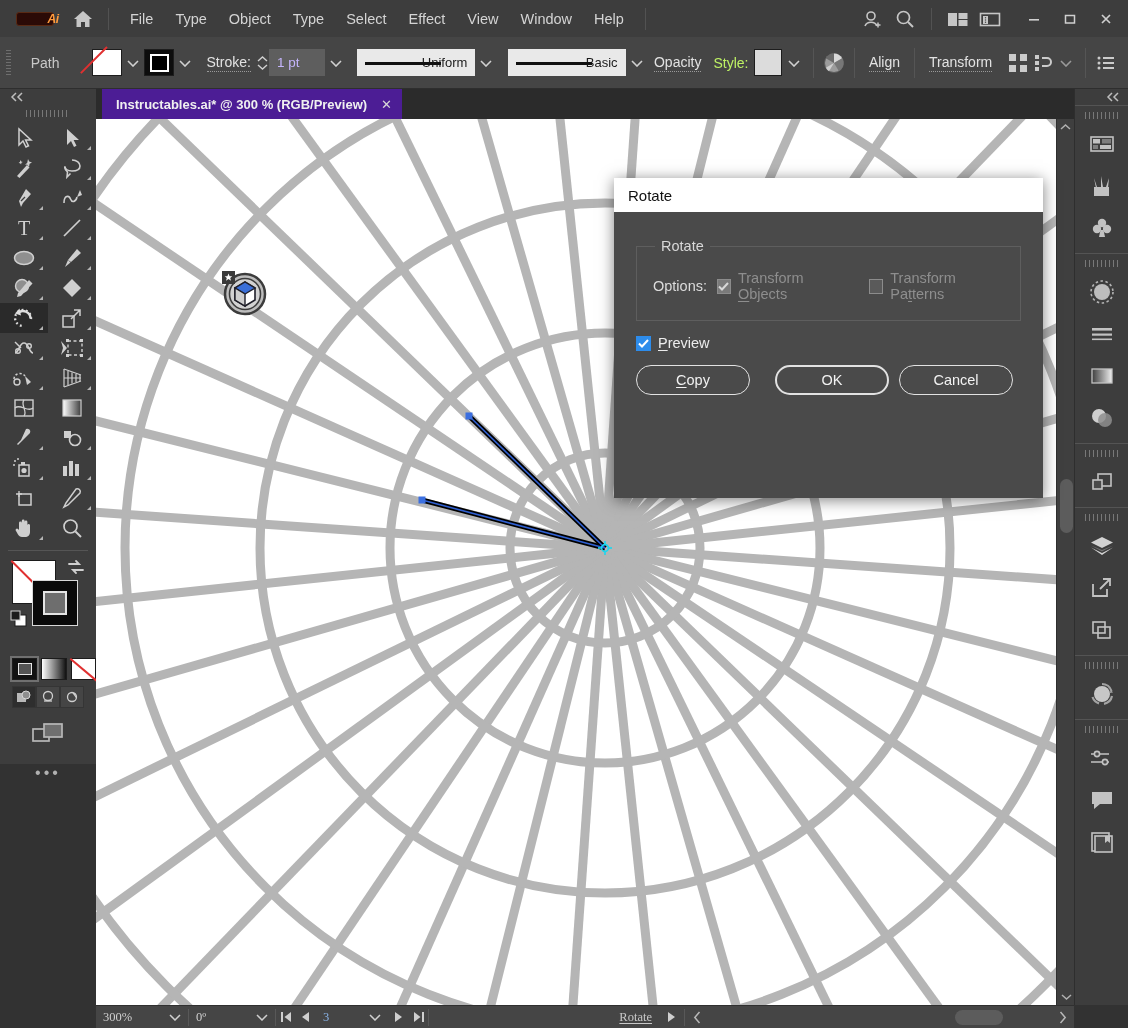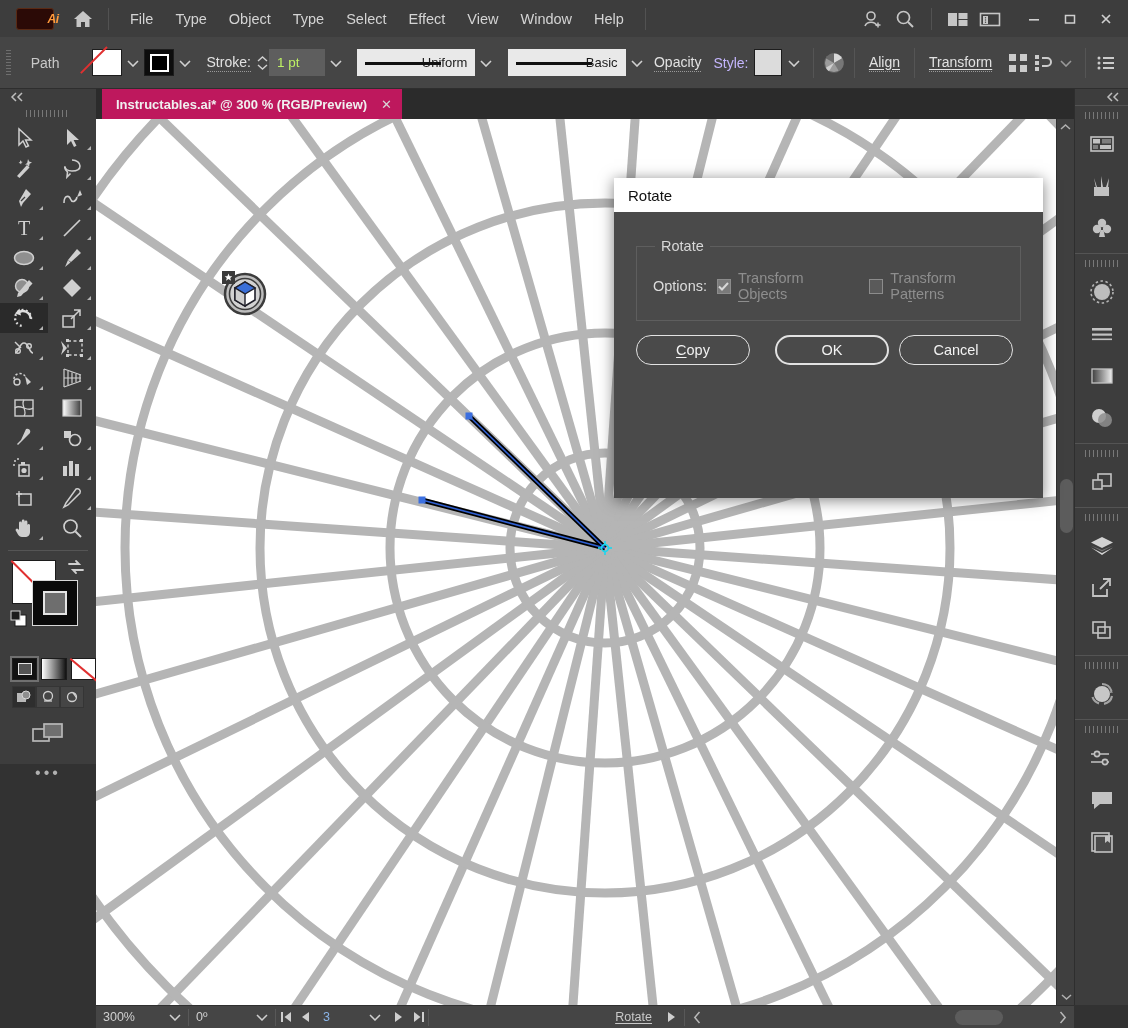--- a/index.html
+++ b/index.html
@@ -12,21 +12,21 @@
   }
   body { position: relative; }
 
   
   #menubar {
     position: absolute; left: 0; top: 0; width: 1128px; height: 37px;
     background: #3d3d3d;
     display: flex; align-items: center;
   }
   #ai-logo {
-    width: 22px; height: 22px; margin-left: 16px;
+    width: 22px; height: 14px; margin-left: 16px;
     background: #2b0a06; border: 1px solid #5a2a14; border-radius: 3px;
     color: #ff9a3c; font-size: 12px; font-weight: bold; font-style: italic;
     display: flex; align-items: center; justify-content: center;
     letter-spacing: -0.5px;
     padding-left: 36px;
   }
   #home-btn {
     width: 30px; height: 26px; margin-left: 14px;
     display: flex; align-items: center; justify-content: center;
   }
@@ -63,28 +63,28 @@
   }
   .sw-stroke-inner {
     position: absolute; left: 5px; top: 4px; width: 19px; height: 18px;
     border: 2px solid #fff; background: #000;
   }
   .arrow-btn {
     width: 24px; height: 27px; display: flex; align-items: center; justify-content: center;
   }
   .cb-label { color: #e2e2e2; font-size: 14px; margin: 0 6px; }
   .cb-label.dotted { border-bottom: 1px dotted #9a9a9a; padding-bottom: 1px; }
-  .cb-label.dim { color: #c4b5fd; }
-  .cb-label.ul { text-decoration: underline; text-underline-offset: 2px; }
+  .cb-label.dim { color: #bef264; }
+  .cb-label.ul { text-underline-offset: 2px; }
   .spinner {
     width: 13px; height: 27px; display: flex; flex-direction: column;
     align-items: center; justify-content: center; gap: 2px;
   }
   .num-field {
-    height: 27px; background: #5e5e5e; color: #bef264; font-size: 13.5px;
+    height: 27px; background: #5e5e5e; color: #c4b5fd; font-size: 13.5px;
     display: flex; align-items: center; padding: 0 8px; min-width: 56px;
   }
   .combo {
     height: 27px; background: #e9e9e9; color: #1a1a1a; font-size: 13px;
     display: flex; align-items: center; justify-content: flex-end;
     padding: 0 8px 0 6px; position: relative; min-width: 118px;
   }
   .combo .cline {
     position: absolute; left: 8px; top: 13px; width: 76px; height: 3px; background: #111;
   }
@@ -151,21 +151,21 @@
   .draw-btn.sel { background: #2e2e2e; }
   #screen-mode { display:flex; justify-content:center; margin-top: 12px; }
   #tb-more { display:flex; justify-content:center; margin-top: 18px; color:#b0b0b0; letter-spacing:3px; font-size:16px; }
 
   
   #tabbar {
     position: absolute; left: 96px; top: 89px; width: 978px; height: 30px;
     background: #2b2b2b;
   }
   #doctab {
-    position: absolute; left: 6px; top: 0; height: 30px; background: #be185d;
+    position: absolute; left: 6px; top: 0; height: 30px; background: #4c1d95;
     display: flex; align-items: center; padding: 0 10px 0 14px; gap: 14px;
   }
   #doctab-title { color: #f0f0f0; font-size: 13px; font-weight: bold; }
   #doctab-close { color: #d8d8d8; font-size: 13px; }
 
   
   #canvas-wrap {
     position: absolute; left: 96px; top: 119px; width: 978px; height: 886px;
     background: #ffffff; overflow: hidden;
   }
@@ -197,21 +197,21 @@
     background-size: 34px 7px; background-repeat: no-repeat; background-position: center;
   }
   .dock-btn { height: 42px; display: flex; align-items: center; justify-content: center; }
 
   
   #statusbar {
     position: absolute; left: 96px; top: 1005px; width: 978px; height: 23px;
     background: #454545; display: flex; align-items: center; font-size: 12.5px;
     color: #d0d0d0; border-top: 1px solid #303030;
   }
-  #statusbar .sb-cell { display: flex; align-items: center; height: 23px; padding: 0 7px; }
+  #statusbar .sb-cell { display: flex; align-items: center; height: 23px; padding: 0 7px; font-family: Liberation Serif, serif; }
   #statusbar .sb-vsep { width: 1px; height: 17px; background: #585858; }
   .sb-nav { width: 20px; display: flex; align-items: center; justify-content: center; }
   #sb-status-text { color: #c9c9c9; text-decoration: underline; text-underline-offset: 2px; }
   #sb-hscroll { position: relative; flex: 1; height: 23px; display:flex; align-items:center; }
   #sb-hthumb {
     position: absolute; left: 270px; width: 48px; height: 15px;
     background: #5c5c5c; border-radius: 8px;
   }
 
   
@@ -845,20 +845,28 @@
               <path d="M1 4.5 L4 7.5 L10 1" fill="none" stroke="#d8d8d8" stroke-width="2"></path>
             </svg>
         </span>
         <span class="dim-txt">Transform <span class="udl">O</span>bjects</span>
         <span class="dlg-check" style="margin-left:22px"></span>
         <span class="dim-txt">Transform Pa<span class="udl">t</span>terns</span>
       </div>
     </fieldset>
   </div>
 
+  <div id="preview-row">
+    <span class="dlg-check blue">
+      <svg width="11" height="9" viewBox="0 0 11 9">
+          <path d="M1 4.5 L4 7.5 L10 1" fill="none" stroke="#ffffff" stroke-width="2"></path>
+        </svg>
+    </span>
+    <span id="preview-label"><span class="udl">P</span>review</span>
+  </div>
 
   <div id="dlg-buttons">
     <div class="dlg-btn" id="btn-copy">
         <span class="udl" style="text-decoration-skip-ink:none">C</span>
         <span>opy</span>
       </div>
     <div class="dlg-btn" id="btn-ok">OK</div>
     <div class="dlg-btn" id="btn-cancel">Cancel</div>
   </div>
 </div>

